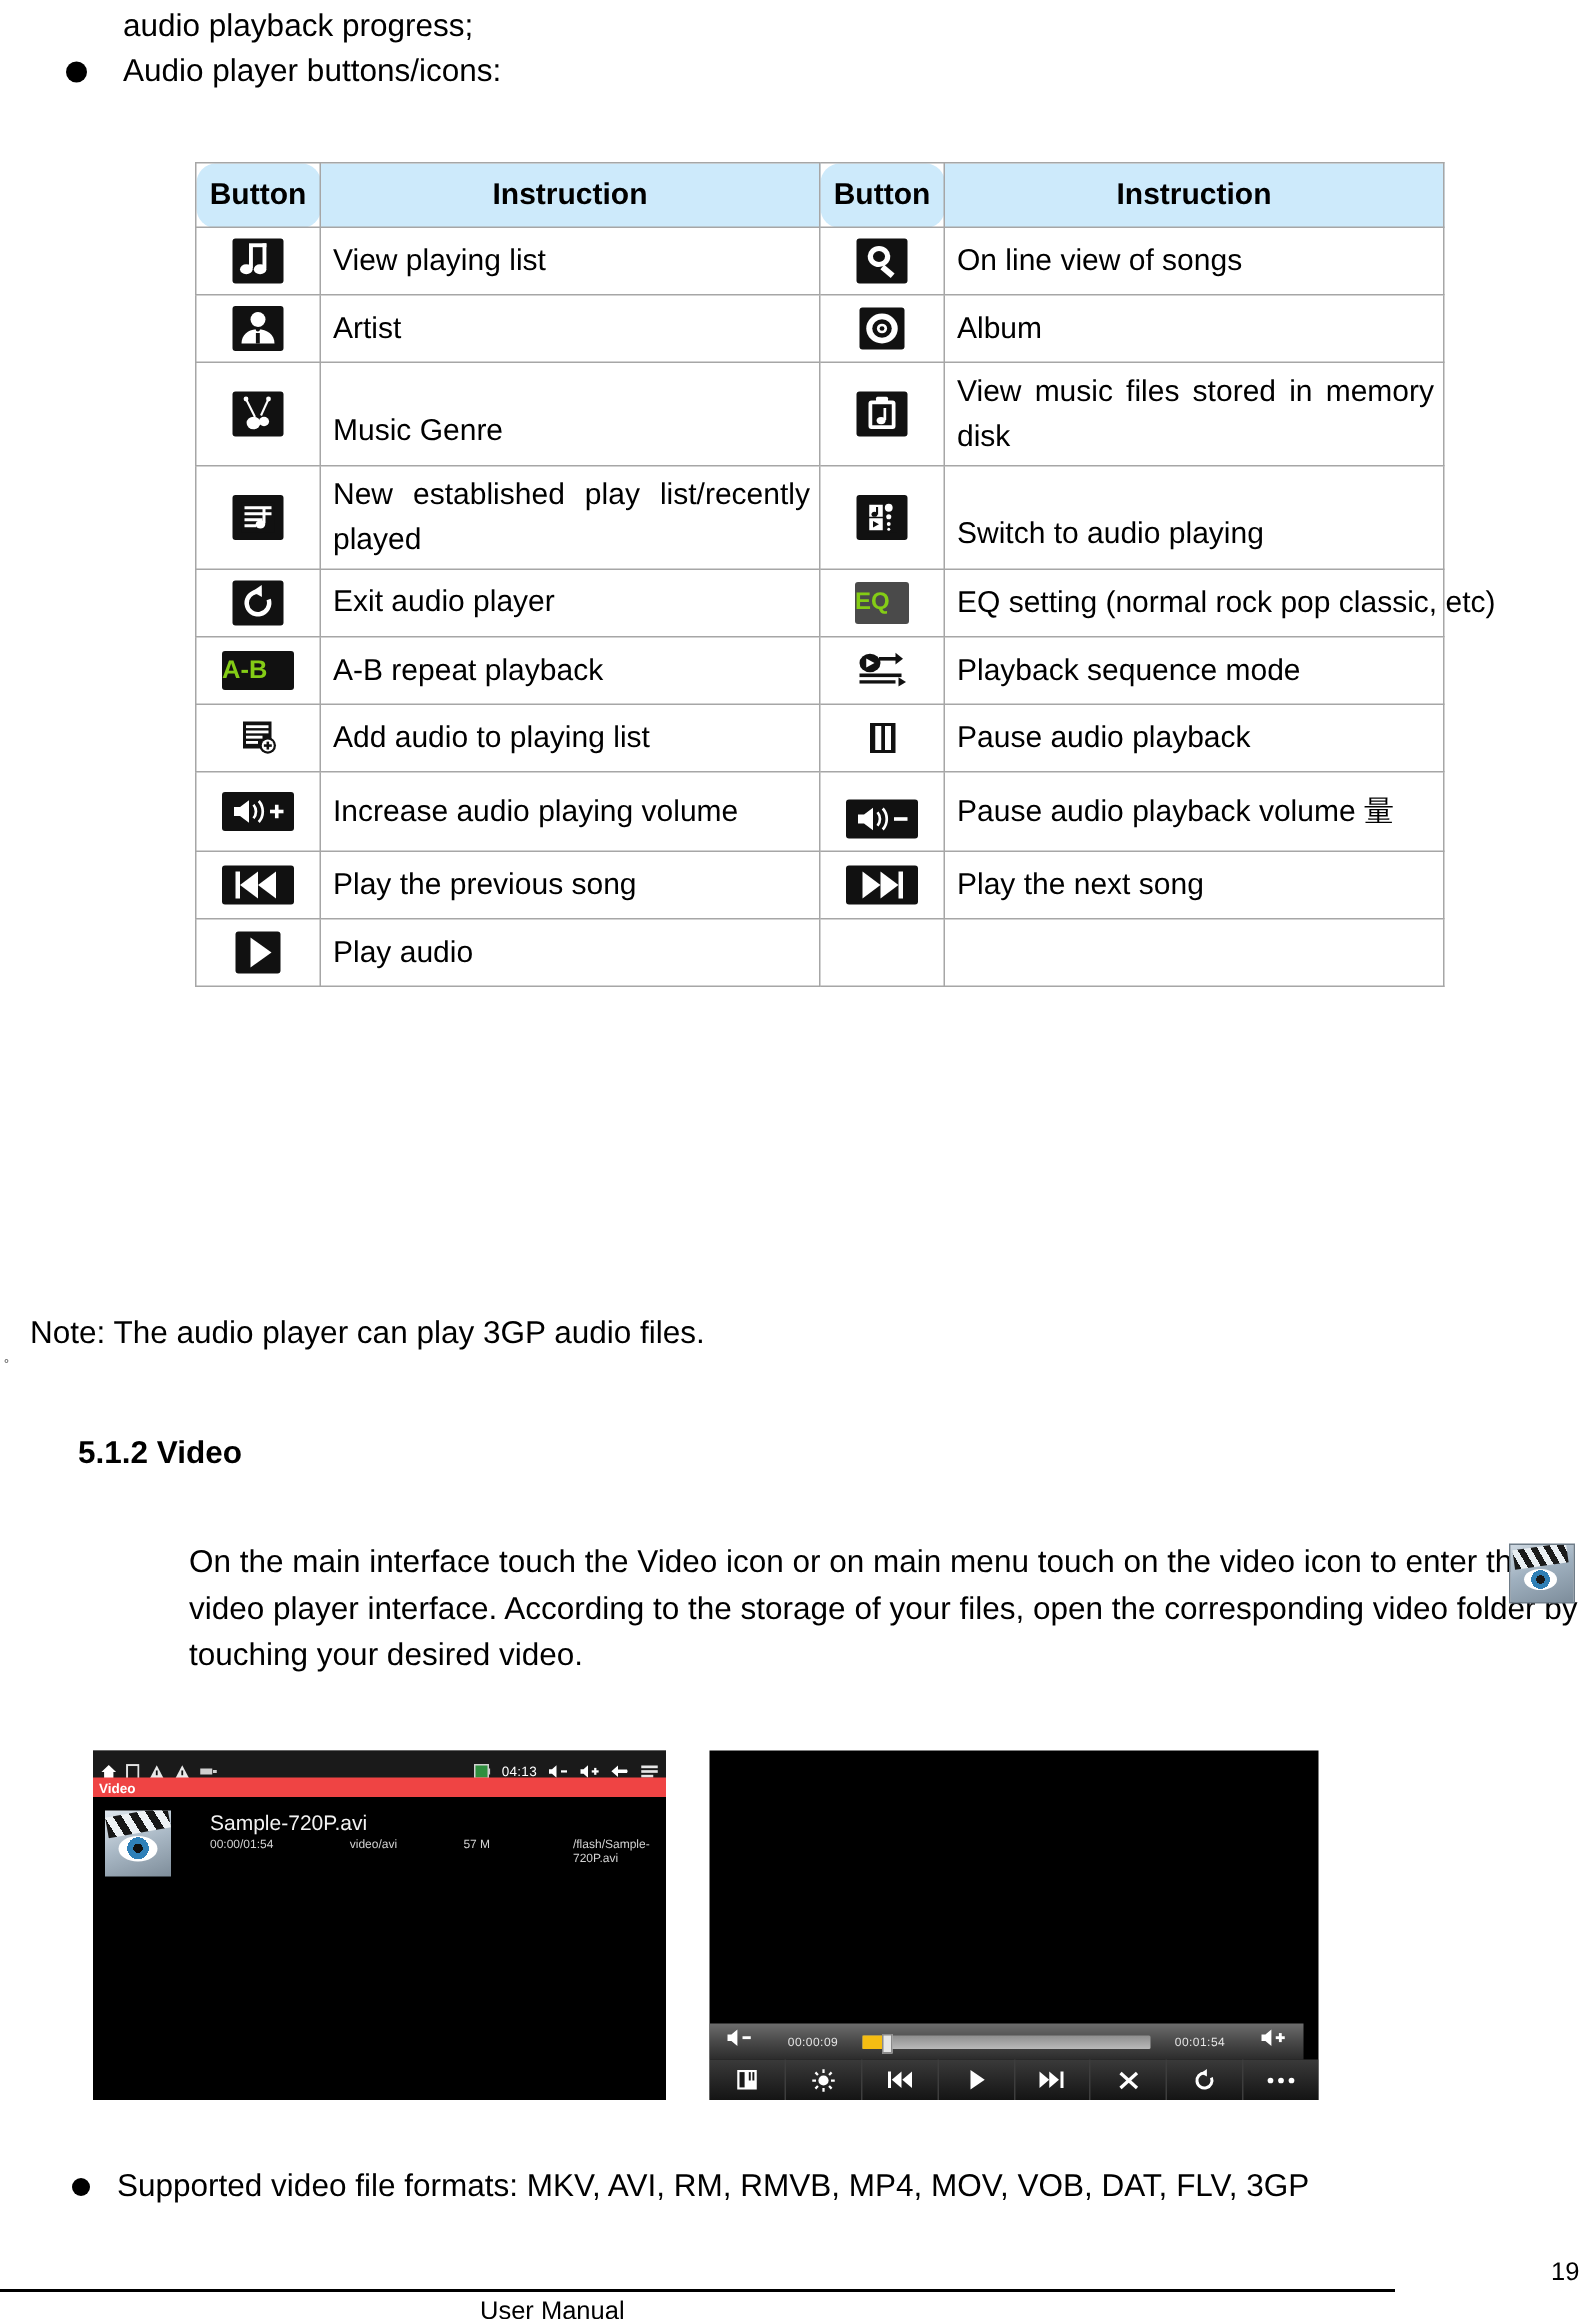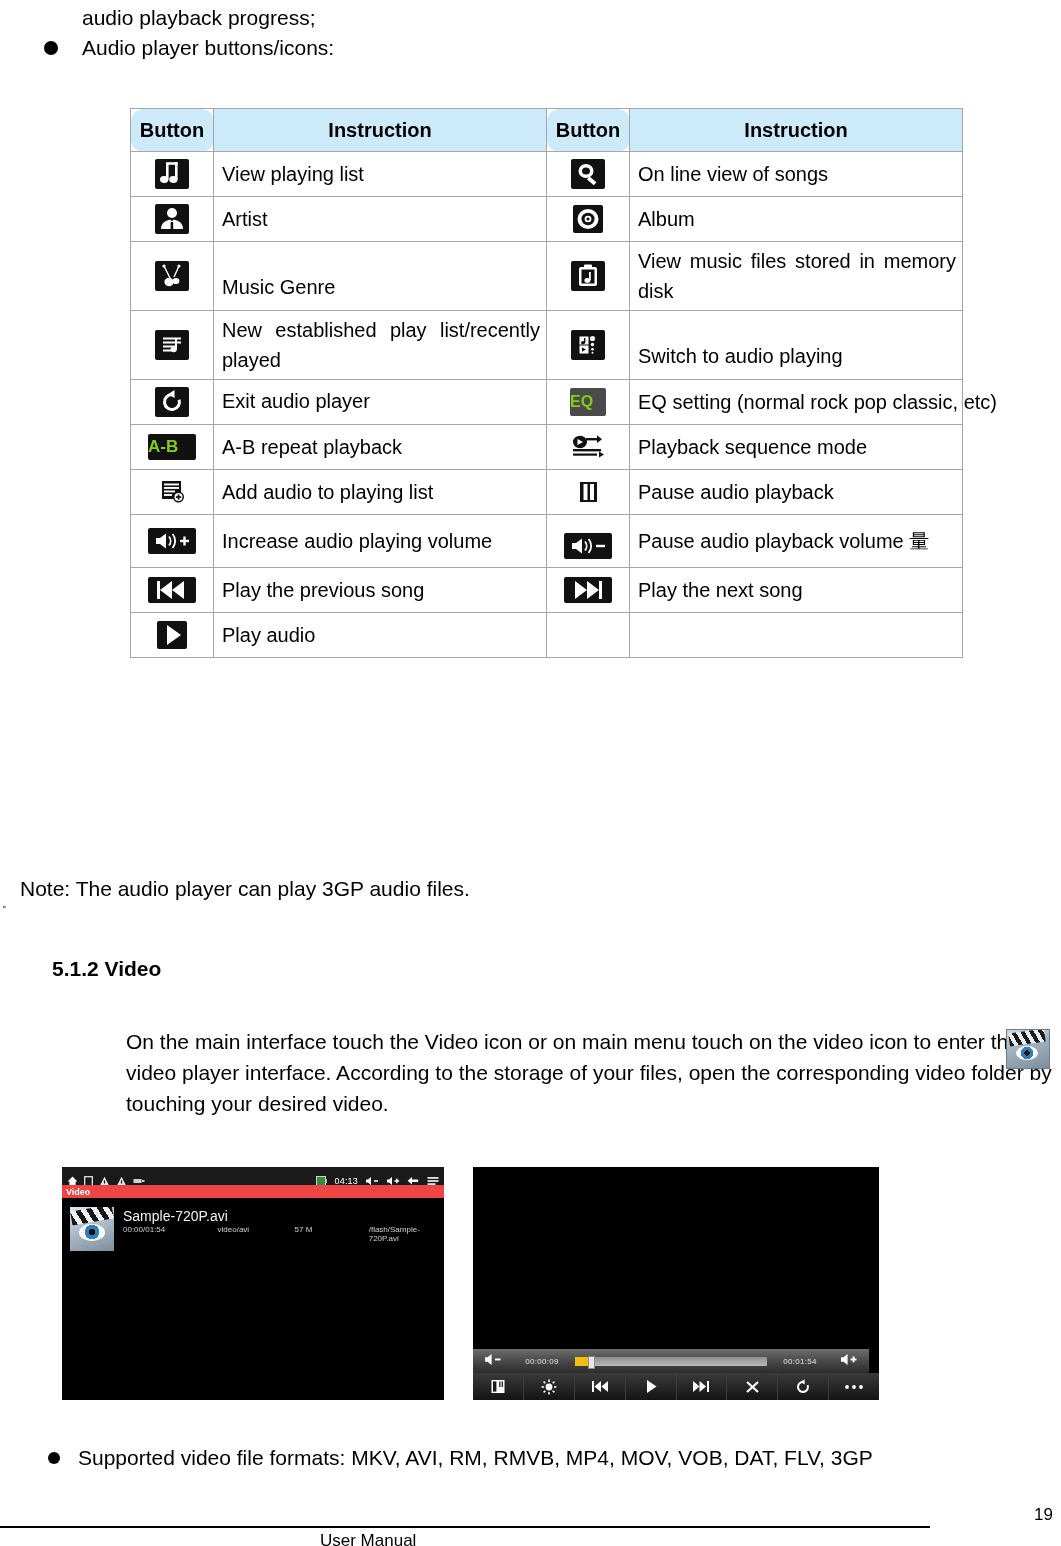--- a/index.html
+++ b/index.html
@@ -200,21 +200,21 @@
   .film-thumb .slate {
     position: absolute; left: 1px; top: 1px; width: 42px; height: 14px;
     background: repeating-linear-gradient(68deg,#171717 0 5px,#eef2f5 5px 10px);
     transform: rotate(-10deg);
   }
   .film-thumb .eye {
     position: absolute; left: 9px; top: 17px; width: 26px; height: 17px;
     border-radius: 50%;
     background: radial-gradient(circle at 50% 48%, #101010 0 20%, #2f80b8 20% 46%, #ffffff 46% 100%);
   }
-  .file-meta { margin-left: 9px; color: #f2f2f2; }
+  .file-meta { margin-left: 26px; color: #f2f2f2; }
   .file-name { font-size: 14px; margin-bottom: 8px; }
   .file-sub { font-size: 8px; color: #d2d2d2; display: flex; }
   .file-sub span { display: inline-block; }
   .fs-1 { width: 102px; }
   .fs-2 { width: 83px; }
   .fs-3 { width: 80px; }
 
   
   .ctrl-bar {
     position: absolute; left: 0; right: 10px; bottom: 27px; height: 24px;

